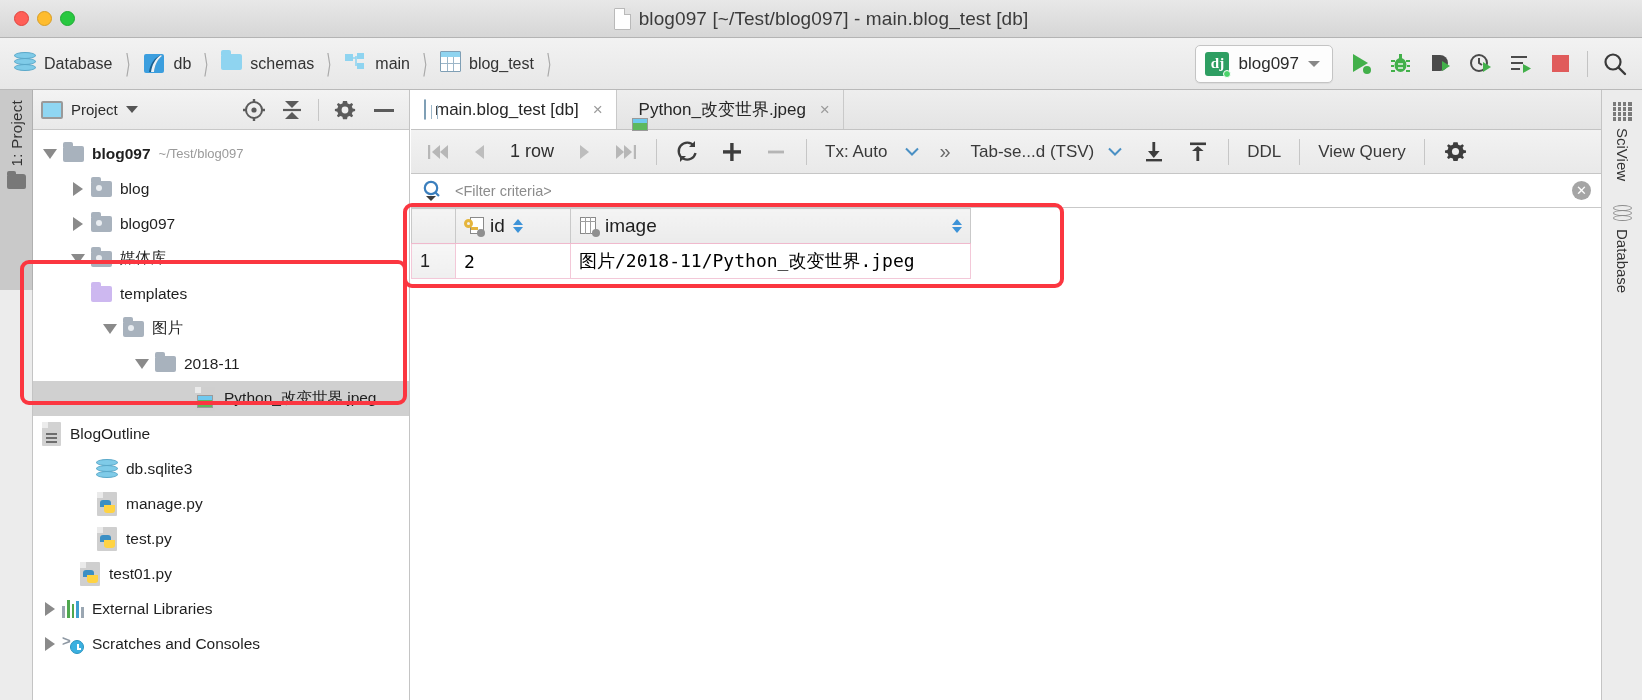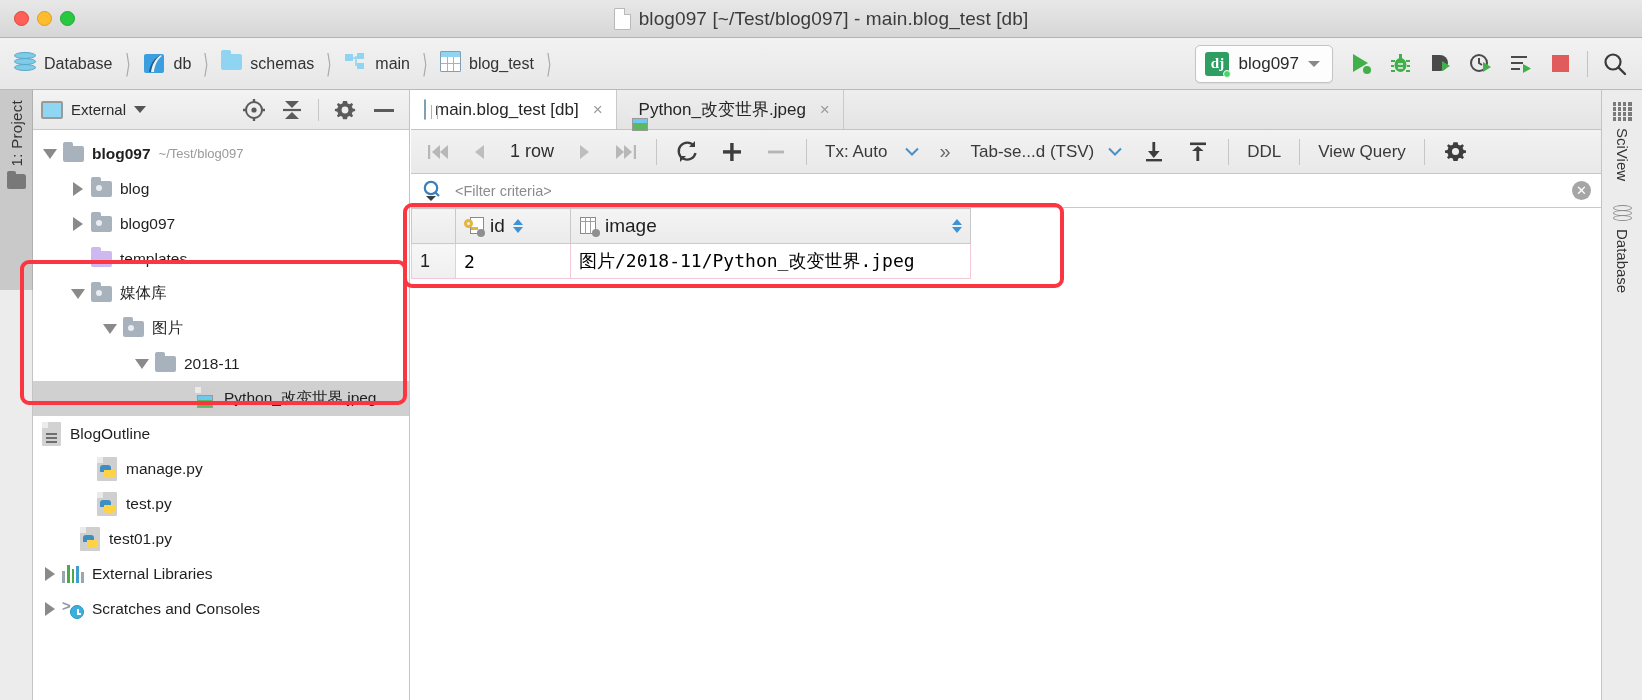--- a/index.html
+++ b/index.html
@@ -408,21 +408,21 @@
   <div class="leftstrip">
     <div class="strip-btn">
       <span class="strip-label">1: Project</span>
       <span class="strip-folder"></span>
     </div>
   </div>
 
   <div class="projpanel">
     <div class="proj-header">
       <span class="proj-swatch"></span>
-      <span class="proj-title">External</span>
+      <span class="proj-title">Project</span>
       <span class="tri-dn-sm"></span>
       <span class="proj-hdr-right">
         <span>
           <svg width="24" height="24" viewBox="0 0 24 24">
             <circle cx="12" cy="12" r="8" fill="none" stroke="#5b5b5b" stroke-width="2"></circle>
             <circle cx="12" cy="12" r="2.6" fill="#5b5b5b"></circle>
             <path d="M12 1 V5 M12 19 V23 M1 12 H5 M19 12 H23" stroke="#5b5b5b" stroke-width="2.4"></path>
           </svg>
         </span>
         <span>
@@ -474,35 +474,35 @@
         <span class="tri">
             <span class="tri-r"></span>
           </span>
         <span class="t-ico">
             <span class="fld gray"></span>
           </span>
         <span class="t-label">blog097</span>
       </div>
 
       <div class="trow" style="padding-left:34px">
-        <span class="tri"></span>
-        <span class="t-ico">
-            <span class="fld lilac"></span>
-          </span>
-        <span class="t-label">templates</span>
-      </div>
-
-      <div class="trow" style="padding-left:34px">
         <span class="tri">
             <span class="tri-d"></span>
           </span>
         <span class="t-ico">
             <span class="fld gray"></span>
           </span>
         <span class="t-label">媒体库</span>
+      </div>
+
+      <div class="trow" style="padding-left:34px">
+        <span class="tri"></span>
+        <span class="t-ico">
+            <span class="fld lilac"></span>
+          </span>
+        <span class="t-label">templates</span>
       </div>
 
       <div class="trow" style="padding-left:66px">
         <span class="tri">
             <span class="tri-d"></span>
           </span>
         <span class="t-ico">
             <span class="fld gray"></span>
           </span>
         <span class="t-label">图片</span>
@@ -538,20 +538,30 @@
               <span class="p"></span>
               <span class="f"></span>
             <span class="ln" style="top:11px"></span>
               <span class="ln" style="top:15px"></span>
               <span class="ln" style="top:19px"></span>
           </span>
         </span>
         <span class="t-label">BlogOutline</span>
       </div>
 
+      <div class="trow" style="padding-left:62px">
+        <span class="t-ico">
+          <span class="dbico">
+              <i style="top:0"></i>
+              <i style="top:6px"></i>
+              <i style="top:12px"></i>
+            </span>
+        </span>
+        <span class="t-label">db.sqlite3</span>
+      </div>
 
       <div class="trow" style="padding-left:62px">
         <span class="t-ico">
           <span class="pyfile">
               <span class="p"></span>
               <span class="f"></span>
               <span class="py1"></span>
               <span class="py2"></span>
             </span>
         </span>

